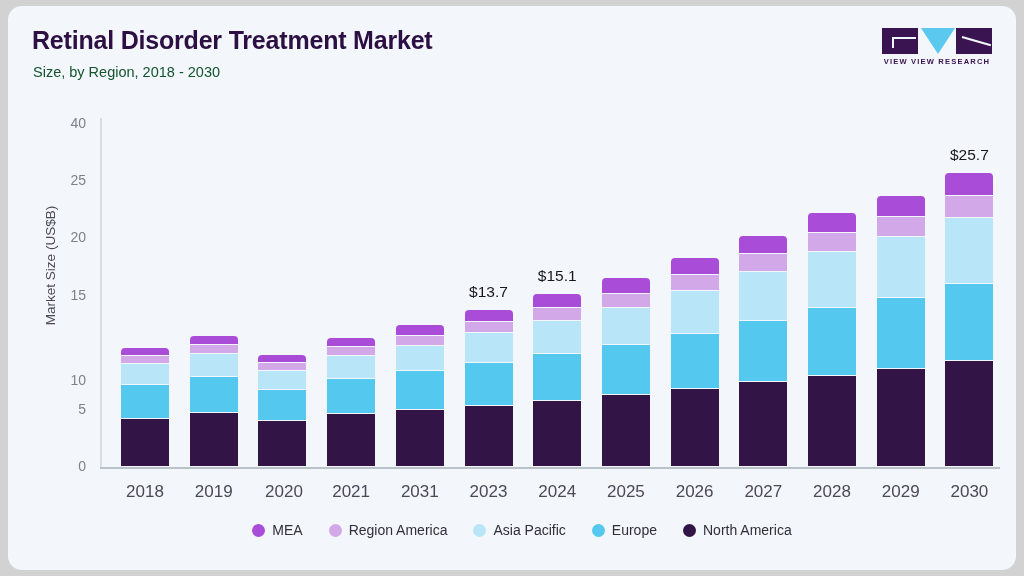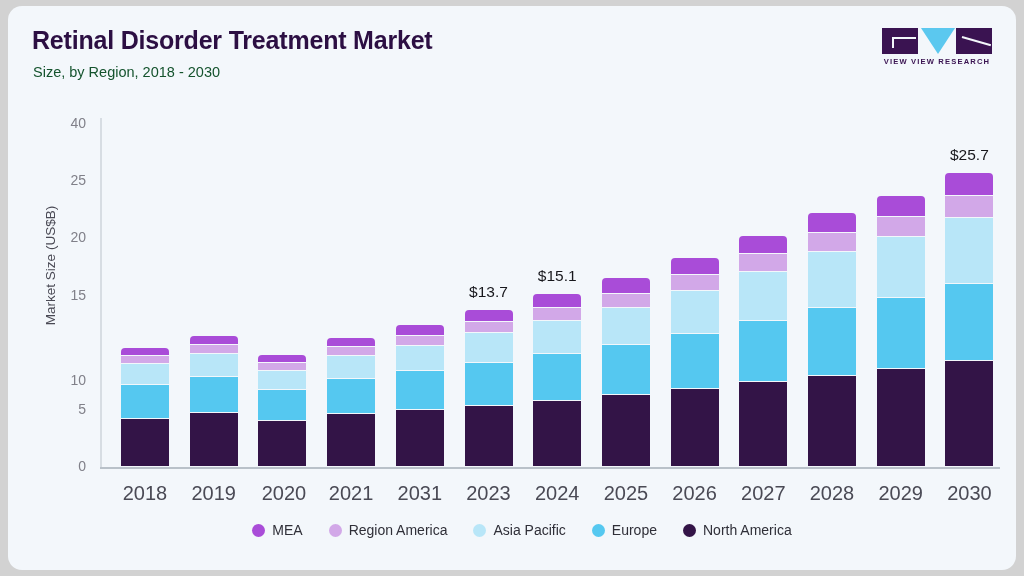--- a/index.html
+++ b/index.html
@@ -141,21 +141,21 @@
     top: 461px;
     width: 900px;
     height: 2px;
     background: #b9c1c9;
   }
   .x-tick-label {
     position: absolute;
     top: 476px;
     width: 70px;
     text-align: center;
-    font-size: 20px;
+    font-size: 17px;
     color: #4a4a55;
   }
 
   
   .bar-group {
     position: absolute;
     bottom: 0;
     width: 48px;
   }
   .bar-stack {

